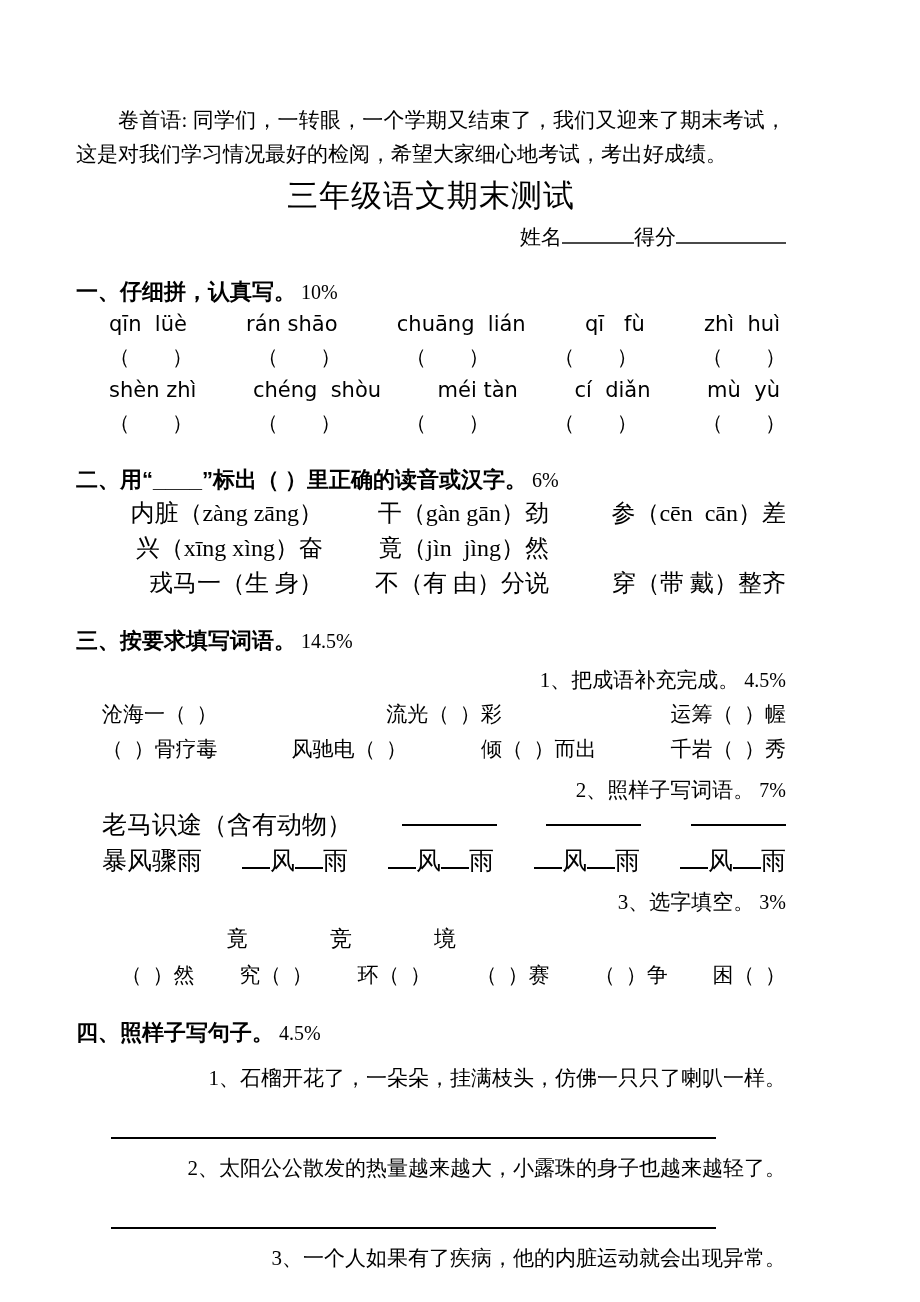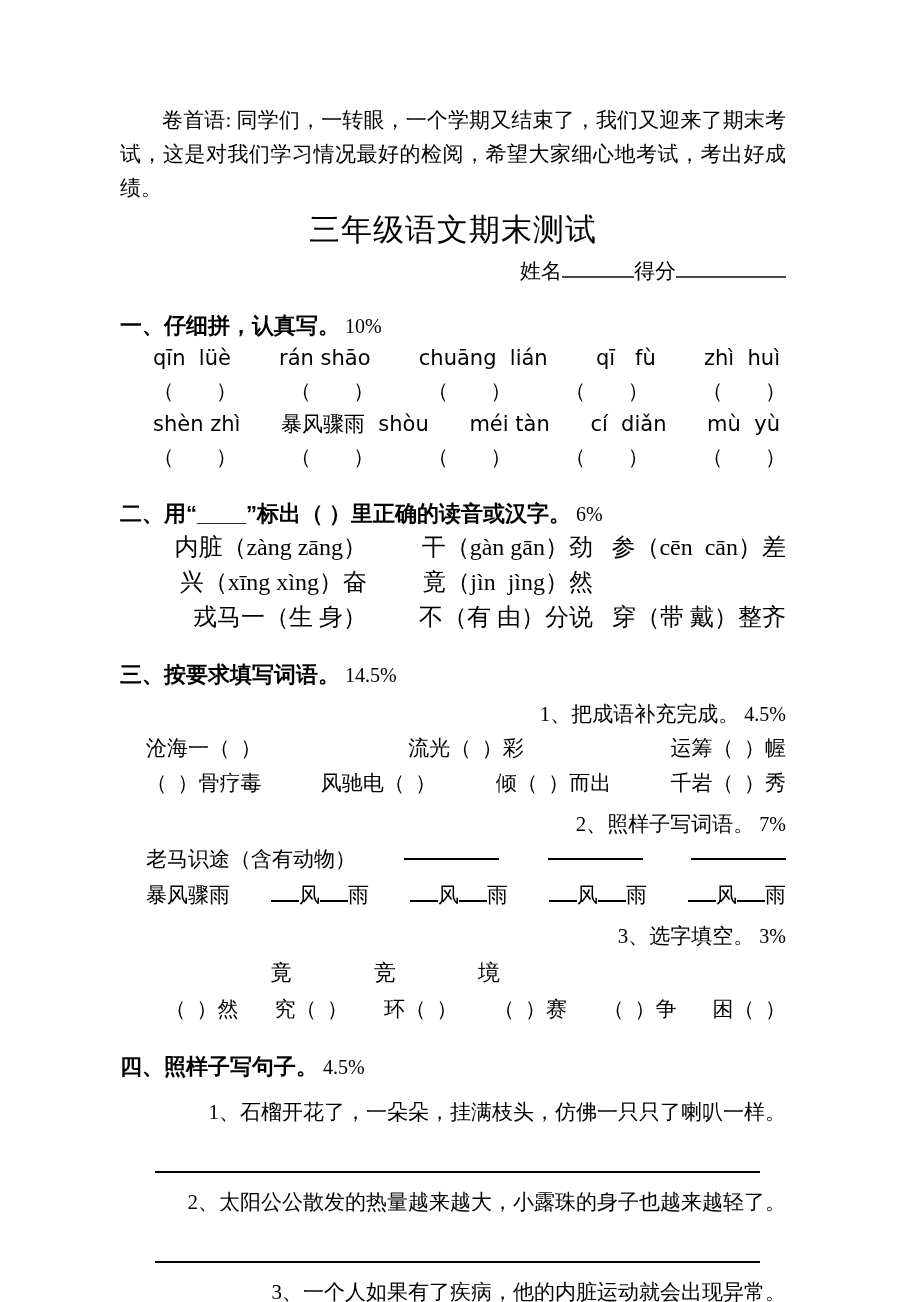--- a/index.html
+++ b/index.html
@@ -2,21 +2,21 @@
 <html><head>
 <meta charset="utf-8">
 <style>
   html,body { margin:0; padding:0; }
   body {
     width:920px; height:1302px;
     background:#ffffff; color:#000;
     font-family:"Liberation Serif","DejaVu Serif",serif;
     overflow:hidden;
   }
-  .page { box-sizing:border-box; width:920px; height:999px; padding:103px 134px 0 120px; }
+  .page { box-sizing:border-box; width:920px; height:999px; padding:103px 134px 0 76px; }
 
   .intro { font-size:21px; line-height:34px; text-align:justify; text-indent:2em; margin:0; }
 
   .title { font-size:31px; line-height:40px; text-align:center; margin-top:5px; font-weight:500; letter-spacing:1px; }
 
   .name-score { text-align:right; font-size:21px; line-height:30px; margin-top:6px; }
   .blank { display:inline-block; border-bottom:2px solid #4a4a4a; height:19px; vertical-align:baseline; }
   .w72 { width:72px; } .w110 { width:110px; }
 
   .sec-heading {
@@ -33,21 +33,21 @@
 
   .grid3 { display:grid; grid-template-columns:214px 226px 1fr; font-size:24px; line-height:35px; }
   .grid3 > * { white-space:pre; }
 
   .subhead { font-size:21px; line-height:34px; margin-top:6px; }
   .idiom-row { margin-left:26px; margin-right:0; line-height:35px; }
 
   .uline { display:inline-block; border-bottom:2px solid #000; height:17px; vertical-align:baseline; }
   .w95 { width:95px; } .w28 { width:28px; }
   .wr { white-space:nowrap; }
-  .ex-row { font-size:21px; line-height:36px; }
+  .ex-row { font-size:25px; line-height:36px; }
 
   .choice-chars { display:flex; gap:82px; margin-left:150px; font-size:22px; line-height:36px; margin-top:2px; }
   .choice-blanks { margin-left:45px; line-height:36px; }
 
   .sentence { font-size:21px; line-height:34px; margin-top:12px; white-space:pre-wrap; }
   .answer-line { margin-left:35px; height:42px; border-bottom:2px solid #000; width:605px; }
 </style>
 </head>
 <body>
 
@@ -73,21 +73,21 @@
   </div>
   <div class="row paren-row indent">
     <span>（        ）</span>
     <span>（        ）</span>
     <span>（        ）</span>
     <span>（        ）</span>
     <span>（        ）</span>
   </div>
   <div class="row pinyin-row indent">
     <span>shèn zhì</span>
-    <span>暴风骤雨  shòu</span>
+    <span>chéng  shòu</span>
     <span>méi tàn</span>
     <span>cí  diǎn</span>
     <span>mù  yù</span>
   </div>
   <div class="row paren-row indent">
     <span>（        ）</span>
     <span>（        ）</span>
     <span>（        ）</span>
     <span>（        ）</span>
     <span>（        ）</span>

